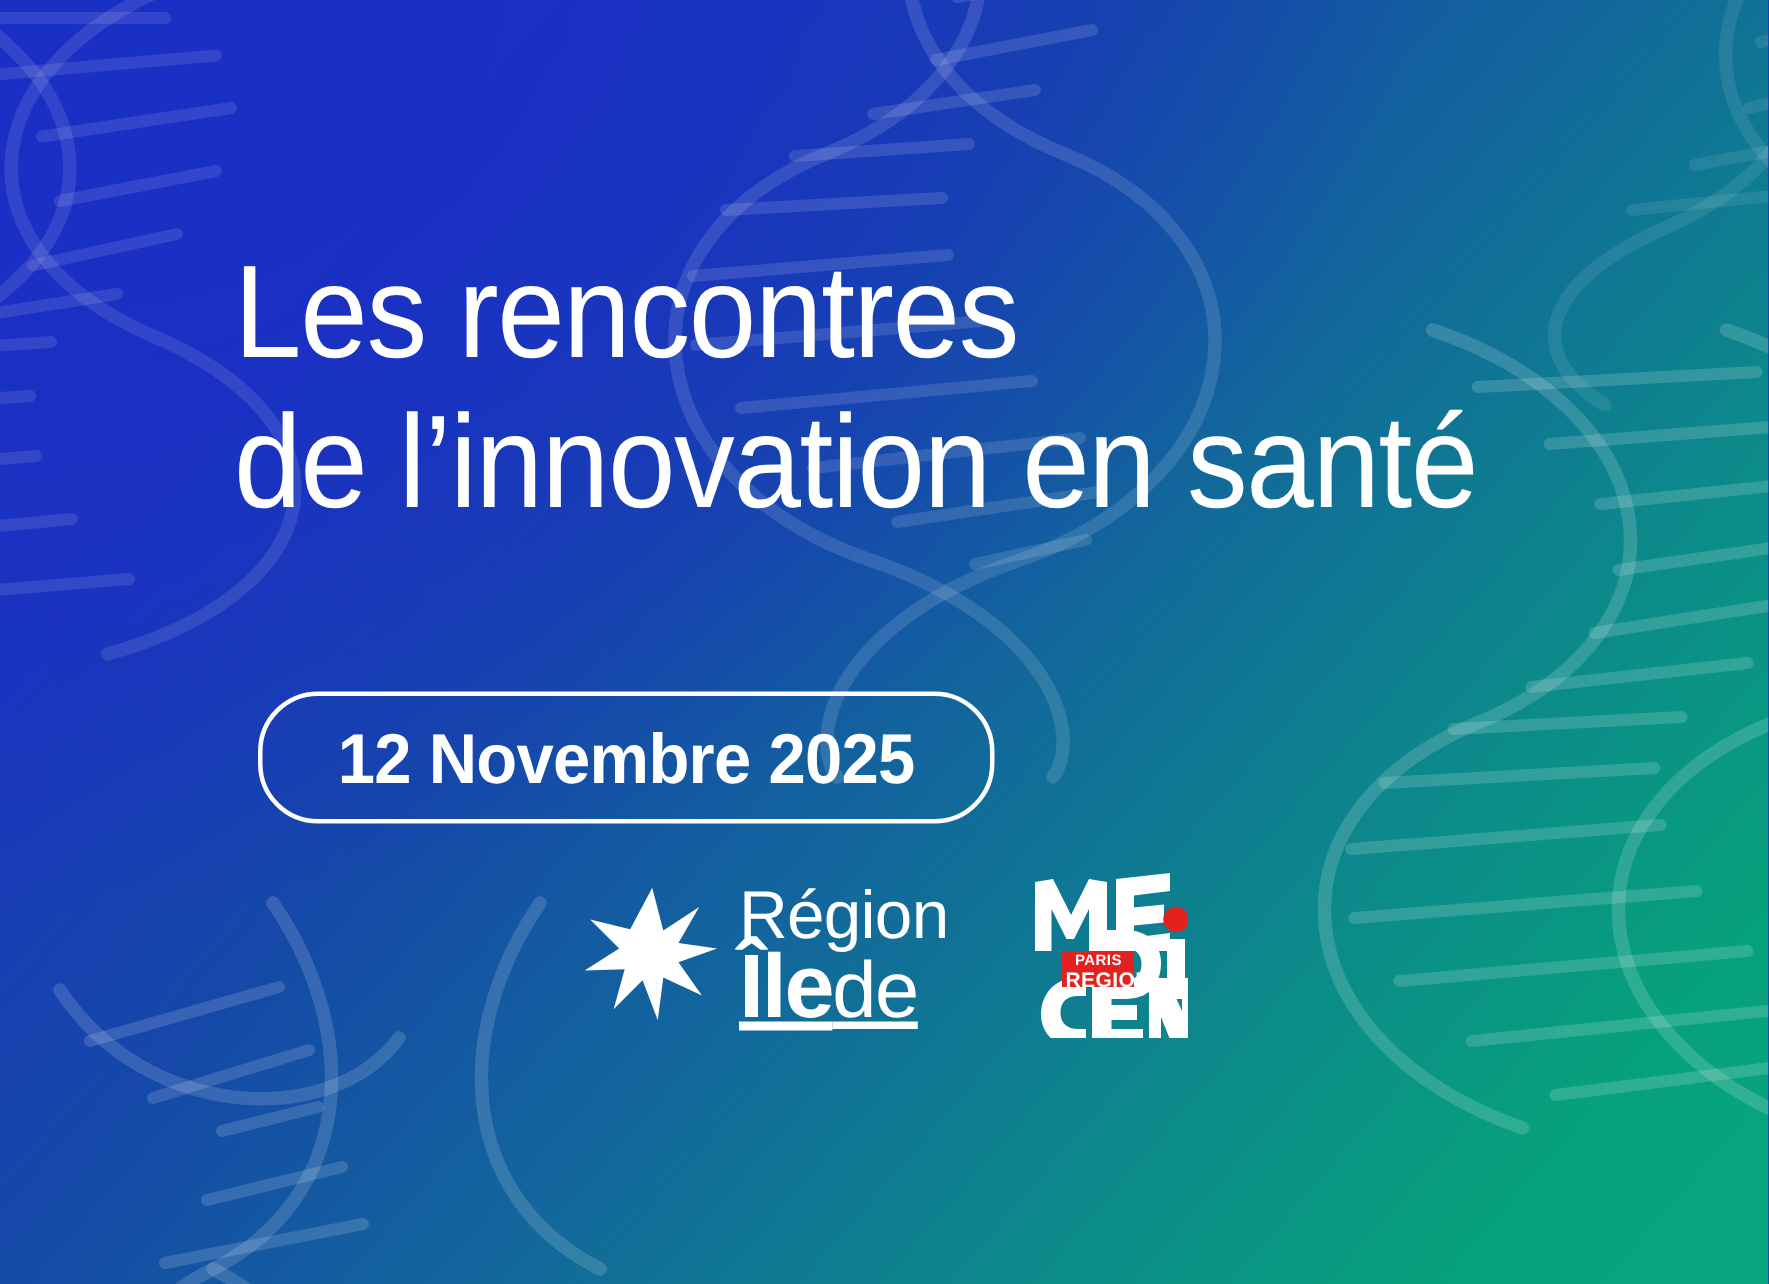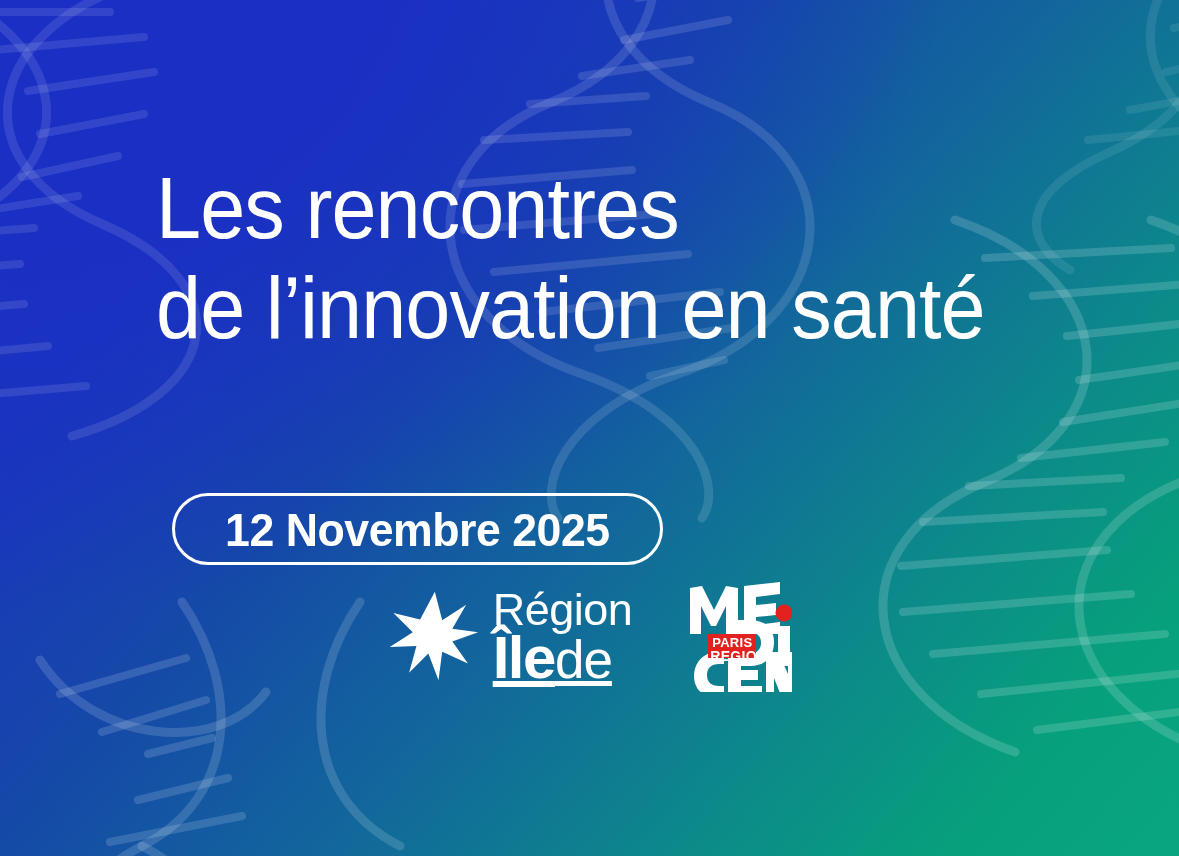--- a/index.html
+++ b/index.html
@@ -86,29 +86,28 @@
     padding-left:124px;
   }
   .line2 { margin-top:12px; }
   .line3 { margin-top:12px; }
 
   
   .date-pill {
     position:absolute;
     left:172px;
     top:461px;
-    height:72px;
+    height:88px;
     padding:0 40px;
     border:3px solid #ffffff;
     border-radius:40px;
     display:flex;
     align-items:center;
     justify-content:center;
     background:transparent;
-    margin-top:32px;
   }
   .date-text {
     color:#ffffff;
     font-weight:bold;
     font-size:47px;
     line-height:1;
     letter-spacing:-0.5px;
     white-space:nowrap;
     transform:scaleX(0.95);
   }
@@ -317,20 +316,20 @@
             <path d="M30 72 C14 72 6 84 6 96 C6 108 14 118 30 118 L36 118 L36 106 L31 106 C23 106 19 102 19 95 C19 88 23 84 31 84 L36 84 L36 72 Z"></path>
 
             <path d="M40 72 L74 72 L74 84 L53 84 L53 90 L70 90 L70 100 L53 100 L53 106 L74 106 L74 118 L40 118 Z"></path>
 
             <path d="M78 72 L90 72 L100 94 L100 72 L104 72 L104 118 L94 118 L86 98 L86 118 L78 118 Z"></path>
           </g>
 
           <rect x="20" y="54" width="48" height="24" fill="#e3211e"></rect>
         </svg>
         <div style="position:absolute;left:22px;top:56px;width:44px;text-align:center;line-height:1.02;">
-          <div style="color:#ffffff;font-size:13px;font-weight:bold;letter-spacing:0.3px;">PARIS</div>
+          <div style="color:#ffffff;font-size:10px;font-weight:bold;letter-spacing:0.3px;">PARIS</div>
           <div style="color:#ffffff;font-size:14px;font-weight:bold;letter-spacing:0.3px;">REGION</div>
         </div>
       </div>
 
     </div>
   </div>
 </div>
 
 </body></html>

